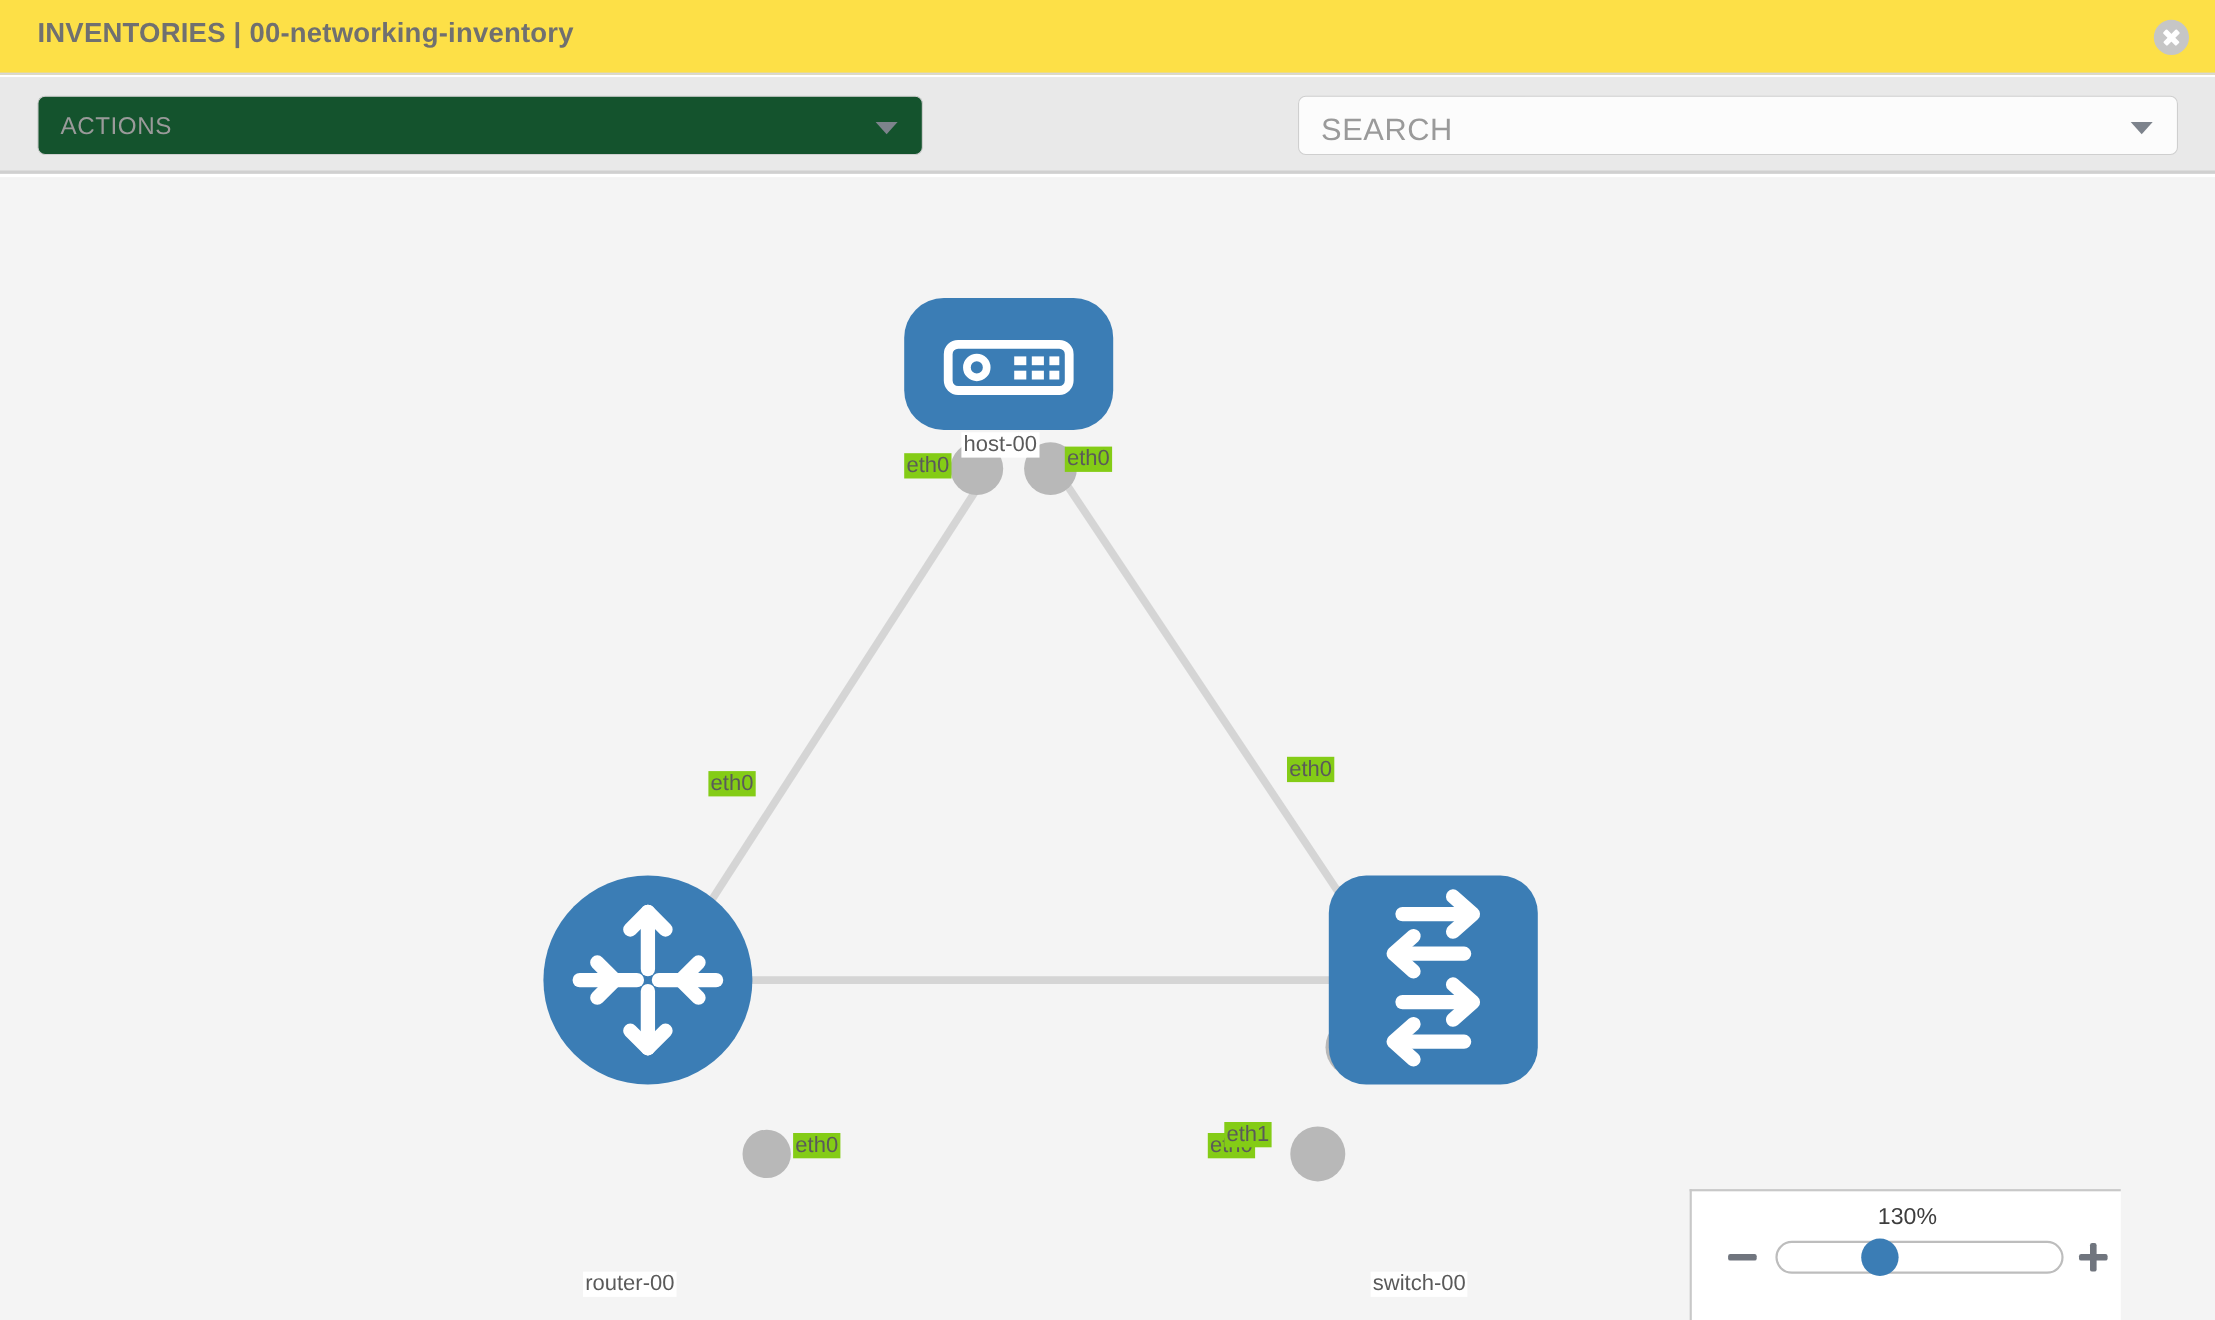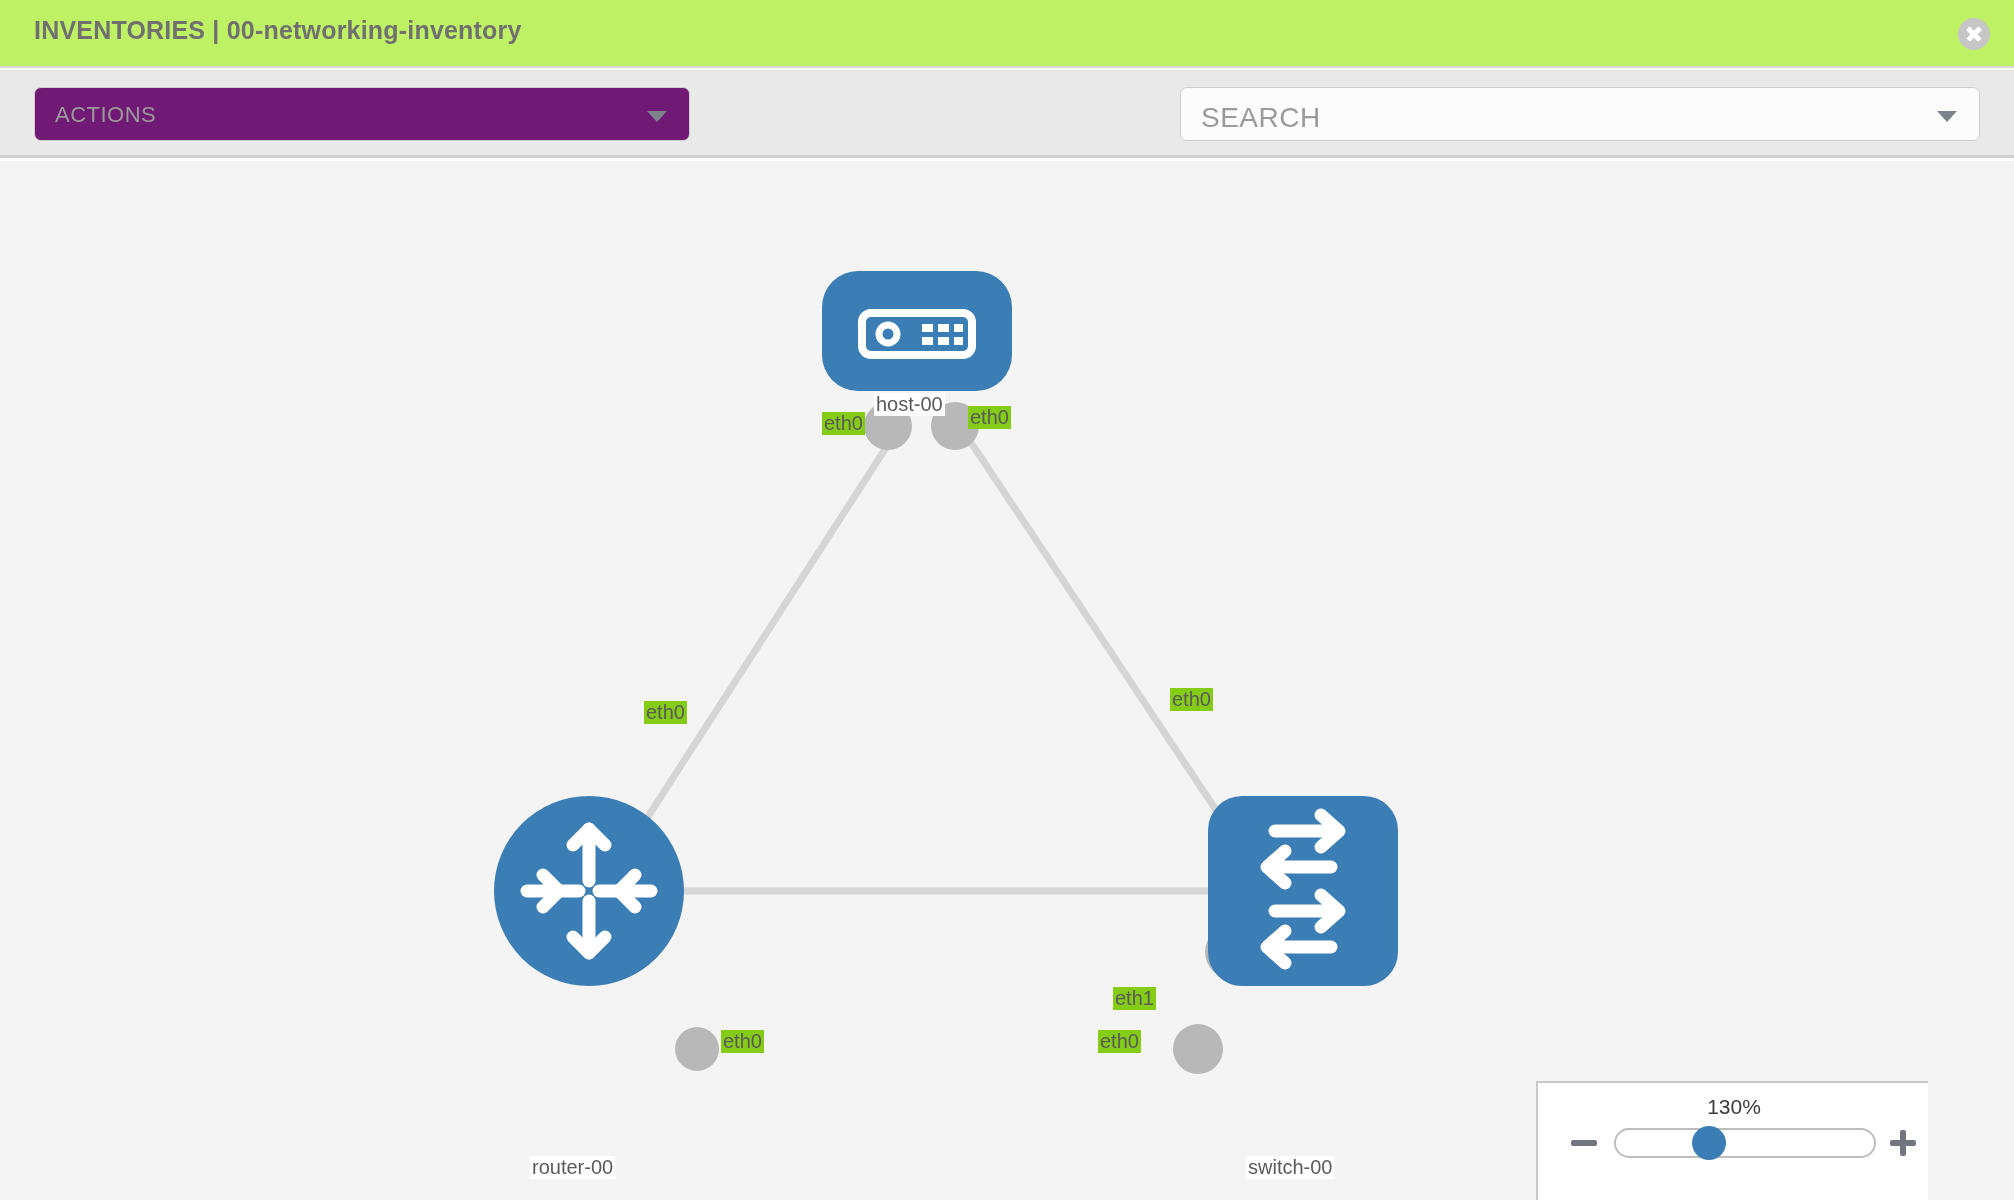--- a/index.html
+++ b/index.html
@@ -9,21 +9,21 @@
     font-family: "Liberation Sans", sans-serif;
     overflow: hidden;
   }
 
   #app { position: relative; width: 2014px; height: 1200px; }
 
   
   .header {
     position: absolute; left: 0; top: 0;
     width: 2014px; height: 68px;
-    background: #bef264;
+    background: #fde047;
     border-bottom: 2px solid #d7d7d7;
   }
   .header-title {
     position: absolute; left: 34px; top: 16px;
     font-size: 25px; font-weight: bold;
     color: #707070;
     letter-spacing: 0.2px;
     white-space: nowrap;
   }
   .close-btn {
@@ -45,22 +45,22 @@
 
   
   .toolbar {
     position: absolute; left: 0; top: 70px;
     width: 2014px; height: 88px;
     background: #e9e9e9;
     border-bottom: 3px solid #d0d0d0;
   }
   .actions-select {
     position: absolute; left: 34px; top: 17px;
-    width: 656px; height: 54px;
-    background: #701a75;
+    width: 805px; height: 54px;
+    background: #14532d;
     border: 1px solid #cfcfcf;
     border-radius: 7px;
   }
   .actions-label {
     position: absolute; left: 20px; top: 14px;
     font-size: 22px; color: #9a9a9a;
     letter-spacing: 0.5px;
   }
   .caret {
     position: absolute; right: 22px; top: 23px;
@@ -255,21 +255,21 @@
     <div class="node-label" style="left:1246px; top:995px;">switch-00</div>
 
     <div class="if-label" style="left:822px; top:251px;">eth0</div>
     <div class="if-label" style="left:968px; top:245px;">eth0</div>
 
     <div class="if-label" style="left:644px; top:540px;">eth0</div>
     <div class="if-label" style="left:1170px; top:527px;">eth0</div>
 
     <div class="if-label" style="left:721px; top:869px;">eth0</div>
     <div class="if-label" style="left:1098px; top:869px;">eth0</div>
-    <div class="if-label" style="left:1113px; top:826px;">eth1</div>
+    <div class="if-label" style="left:1113px; top:859px;">eth1</div>
   </div>
 
   <div class="zoom-panel">
     <div class="zoom-pct">130%</div>
     <div class="zoom-minus"></div>
     <div class="zoom-track"></div>
     <div class="zoom-thumb"></div>
     <div class="zoom-plus"></div>
   </div>
 

